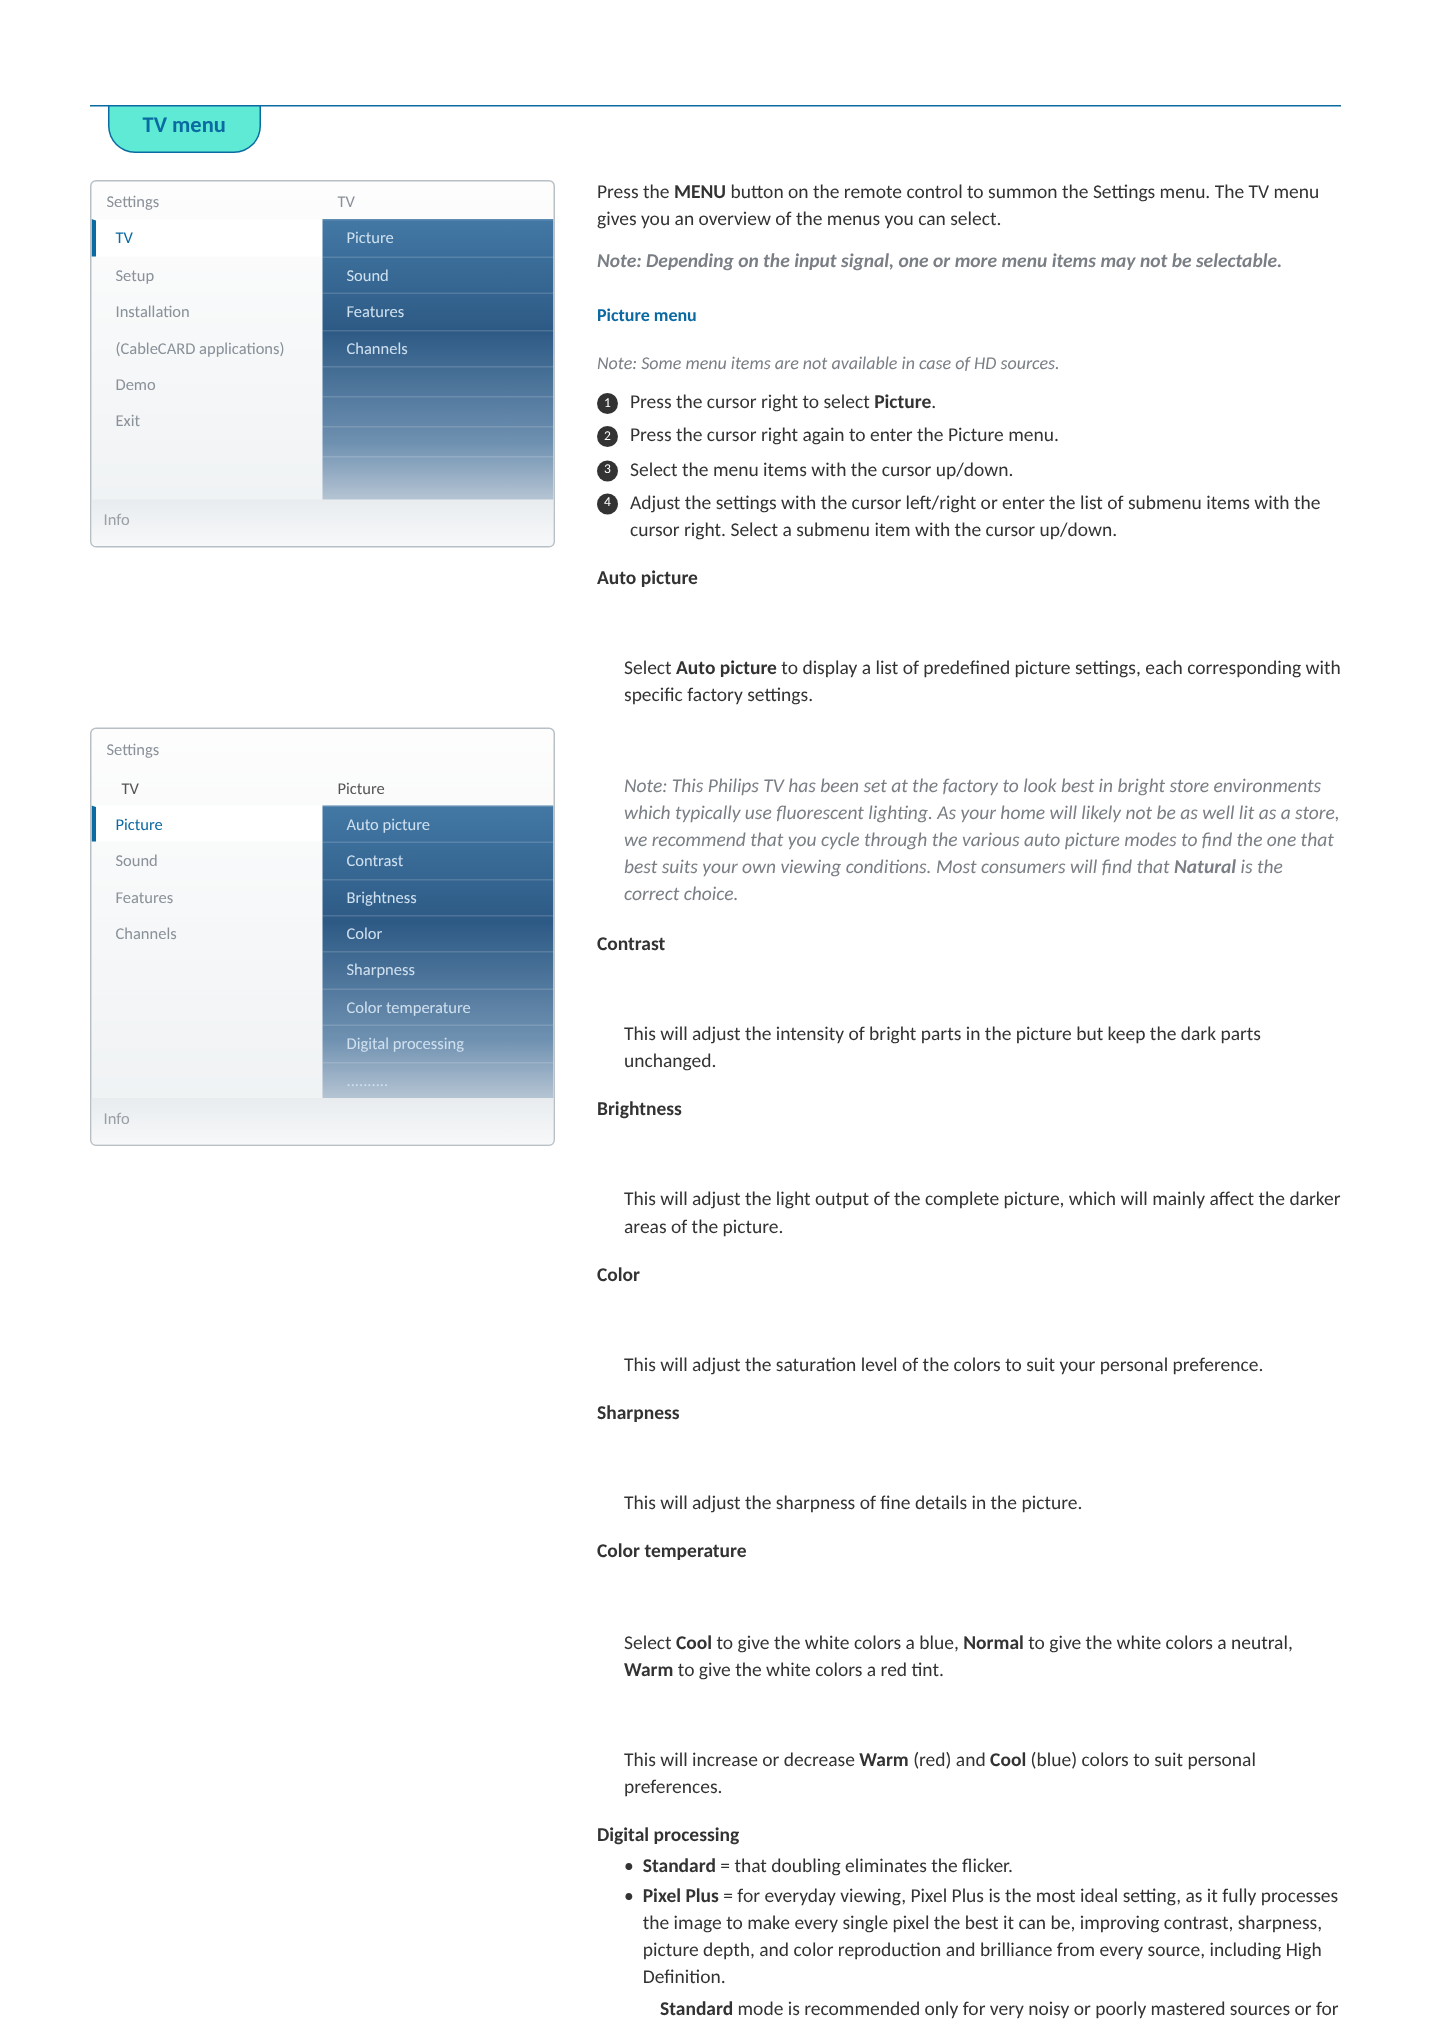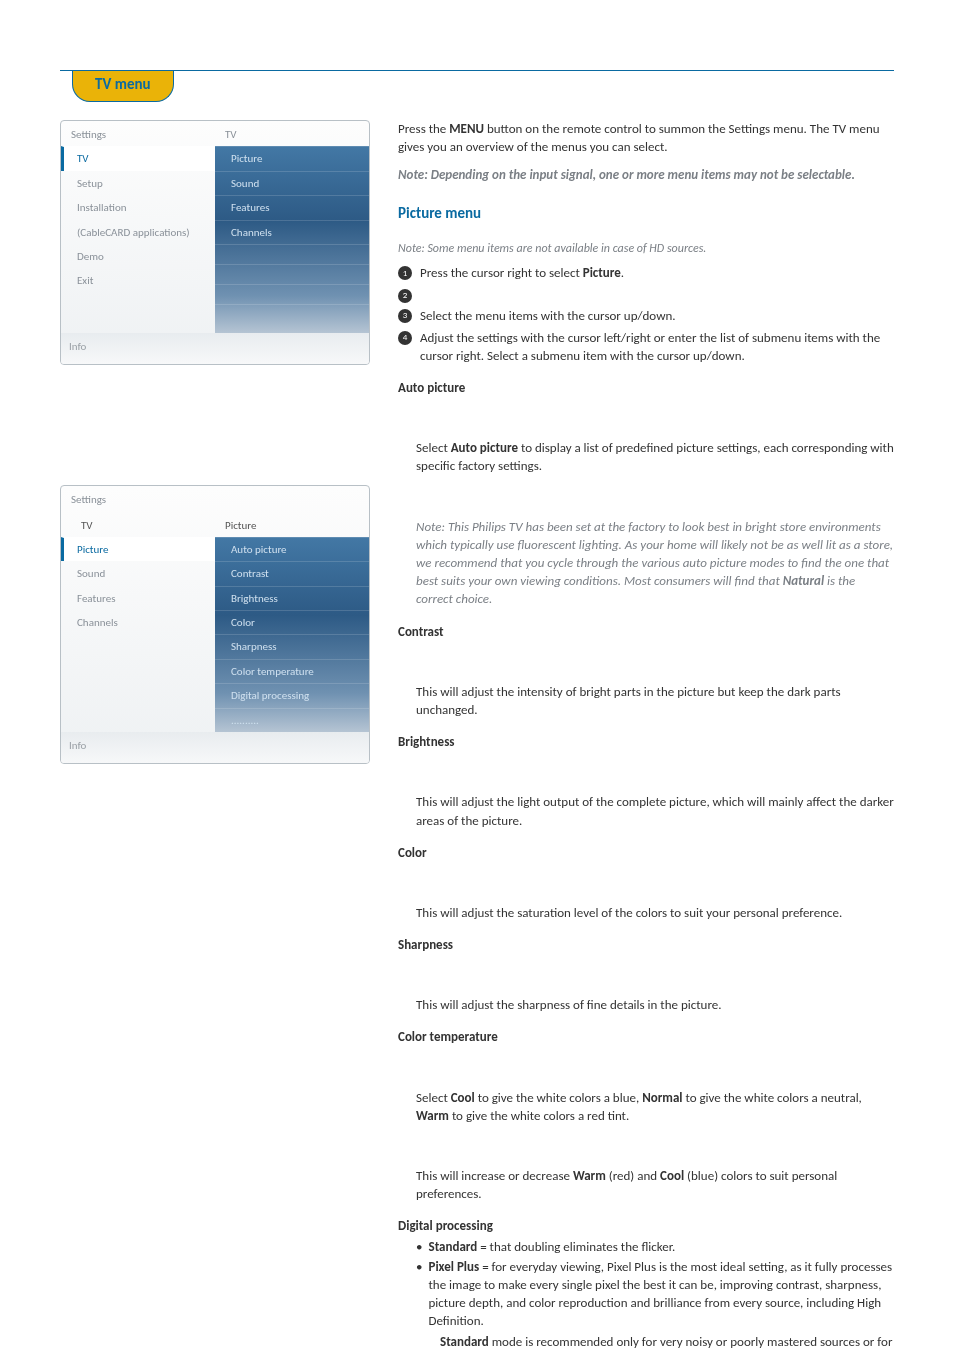--- a/index.html
+++ b/index.html
@@ -21,21 +21,21 @@
     display: inline-block;
     border: 1.5px solid #0a6aa1;
     border-top: none;
     border-radius: 0 0 18px 18px;
     padding: 4px 22px 6px 22px;
     color: #0a6aa1;
     font-weight: bold;
     font-size: 15px;
     margin-left: 12px;
     margin-top: -1px;
-    background: #eab308;
+    background: #5eead4;
   }
   .two-col {
     display: flex;
     gap: 28px;
     margin-top: 18px;
   }
   .left-col { width: 310px; flex: 0 0 310px; }
   .right-col { flex: 1; }
   .menu-panel {
     border: 1px solid #b8c0c6;
@@ -91,21 +91,21 @@
   
   .intro p { margin-bottom: 6px; }
   .note {
     font-style: italic;
     color: #7a7f85;
     margin: 10px 0 18px 0;
     font-weight: bold;
   }
   h3.section {
     color: #0a6aa1;
-    font-size: 15px;
+    font-size: 12px;
     font-weight: bold;
     margin: 14px 0 8px 0;
   }
   .sub-note {
     font-style: italic;
     color: #7a7f85;
     font-size: 12px;
     margin-bottom: 8px;
     margin-top: 16px;
   }
@@ -224,20 +224,21 @@
     <h3 class="section">Picture menu</h3>
     <p class="sub-note">Note: Some menu items are not available in case of HD sources.</p>
 
     <ul class="num-list">
       <li>
             <span class="num-badge">1</span>
             <span><span>Press the cursor right to select </span><b>Picture</b><span>.</span></span>
           </li>
       <li>
             <span class="num-badge">2</span>
+            <span>Press the cursor right again to enter the Picture menu.</span>
           </li>
       <li>
             <span class="num-badge">3</span>
             <span>Select the menu items with the cursor up/down.</span>
           </li>
       <li>
             <span class="num-badge">4</span>
             <span>Adjust the settings with the cursor left/right or enter the list of submenu items with the cursor right. Select a submenu item with the cursor up/down.</span>
           </li>
     </ul>

